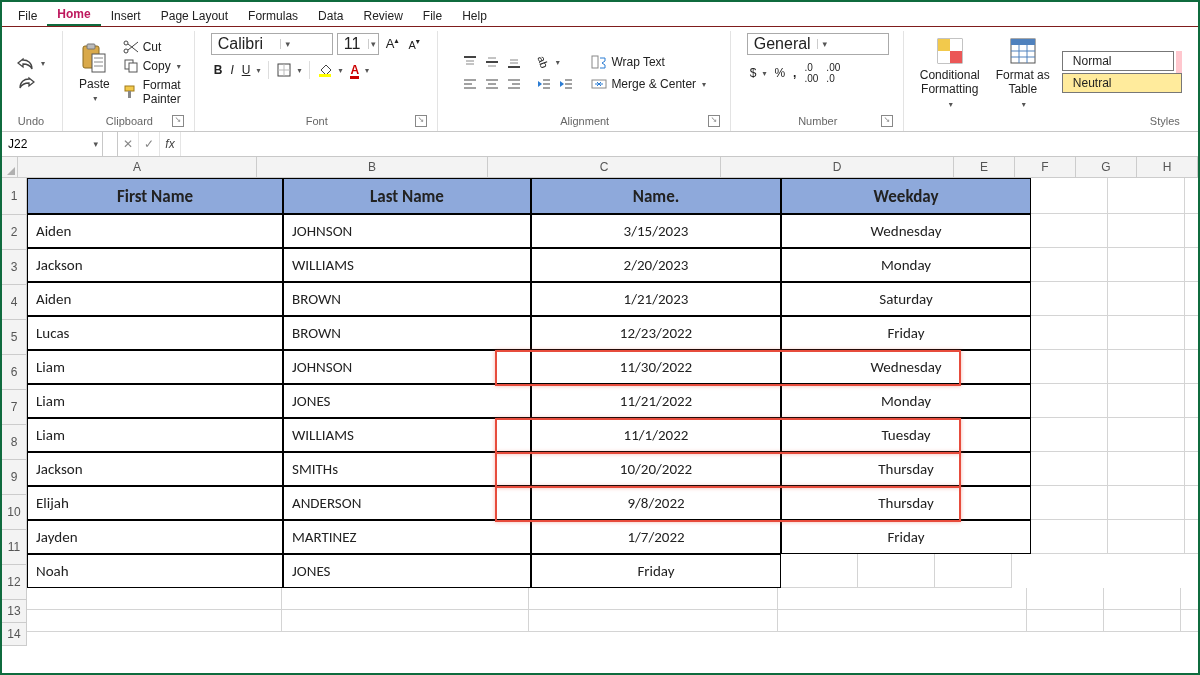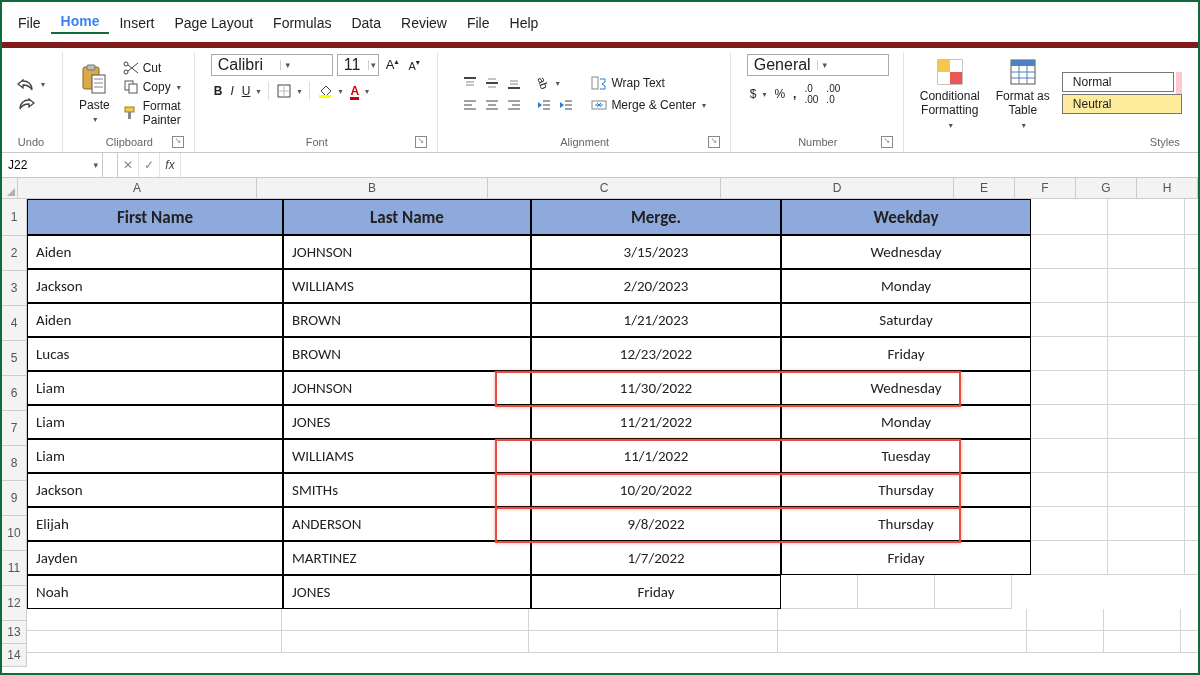--- a/index.html
+++ b/index.html
@@ -1,20 +1,20 @@
 <!DOCTYPE html>
 <html><head>
 <meta charset="utf-8">
 <style>
 html,body{margin:0;padding:0;font-family:"Segoe UI",Arial,sans-serif;font-size:12px;color:#222;background:#fff;overflow:hidden}
 .app{width:1200px;height:675px;border:2px solid #0f6b3e;box-sizing:border-box;position:relative;background:#fff;display:flex;flex-direction:column}
 
-.menubar{height:24px;display:flex;align-items:flex-end;padding:8px 6px;border-bottom:6px solid #7f1d1d;font-size:14px}
+.menubar{height:24px;display:flex;align-items:flex-end;padding:0 6px;border-bottom:1px solid #7f1d1d;font-size:12px}
 .menubar .mi{padding:3px 10px;cursor:pointer}
-.menubar .mi.active{border-bottom:2px solid #0f6b3e;color:#3b82f6;font-weight:600}
+.menubar .mi.active{border-bottom:2px solid #0f6b3e;color:#be185d;font-weight:600}
 
 .ribbon{height:100px;border-bottom:1px solid #c8c8c8;display:flex;align-items:stretch;padding:4px 8px 0 8px;background:#fff;gap:2px}
 .group{display:flex;flex-direction:column;align-items:center;justify-content:space-between;border-right:1px solid #e3e3e3;padding:2px 10px 0 10px;position:relative}
 .group:last-child{border-right:none}
 .group-body{display:flex;align-items:center;gap:6px;flex:1}
 .group-label{font-size:11px;color:#666;padding:2px 0 4px 0;width:100%;text-align:center;position:relative}
 .group-label .dl{position:absolute;right:0;bottom:4px;width:10px;height:10px;border:1px solid #888;font-size:8px;line-height:8px;text-align:center;color:#888}
 .vcol{display:flex;flex-direction:column;gap:3px;align-items:flex-start}
 .icn{display:inline-flex;align-items:center;justify-content:center}
 .btn{display:flex;align-items:center;gap:4px;padding:1px 3px;cursor:pointer;font-size:12px}
@@ -416,21 +416,21 @@
             <div class="rowhdr" style="height: 34px; line-height: 34px;">10</div>
             <div class="rowhdr" style="height: 34px; line-height: 34px;">11</div>
             <div class="rowhdr" style="height: 34px; line-height: 34px;">12</div>
             <div class="rowhdr" style="height: 22px; line-height: 22px;">13</div>
             <div class="rowhdr" style="height: 22px; line-height: 22px;">14</div>
           </div>
         <div class="cells" id="cells">
             <div class="cellrow hdr" style="height: 36px;">
               <div class="cell ch" style="width: 238px;">First Name</div>
               <div class="cell ch" style="width: 230px;">Last Name</div>
-              <div class="cell ch" style="width: 232px;">Merge.</div>
+              <div class="cell ch" style="width: 232px;">Name.</div>
               <div class="cell ch" style="width: 232px;">Weekday</div>
               <div class="cell" style="width: 60px;"></div>
               <div class="cell" style="width: 60px;"></div>
               <div class="cell" style="width: 60px;"></div>
             </div>
             <div class="cellrow" style="height: 34px;">
               <div class="cell b" style="width: 238px;">Aiden</div>
               <div class="cell b" style="width: 230px;">JOHNSON</div>
               <div class="cell b c" style="width: 232px;">3/15/2023</div>
               <div class="cell b c" style="width: 232px;">Wednesday</div>

